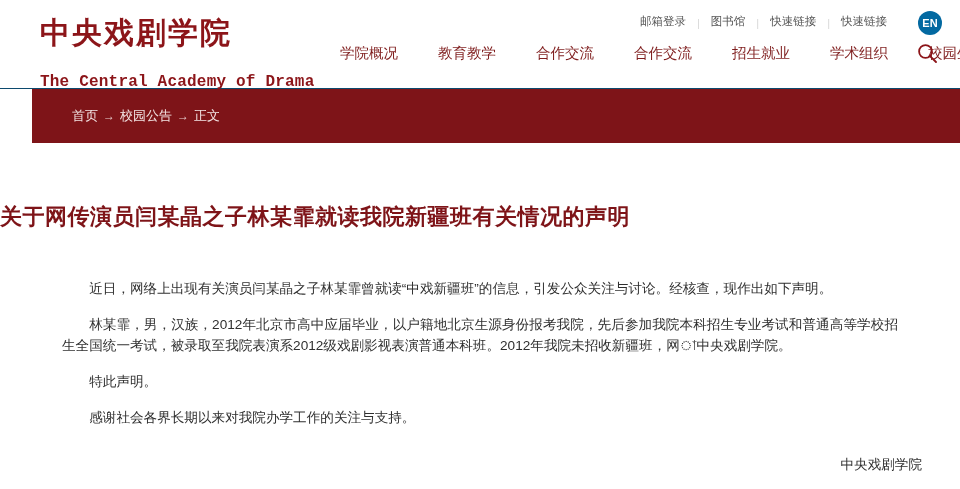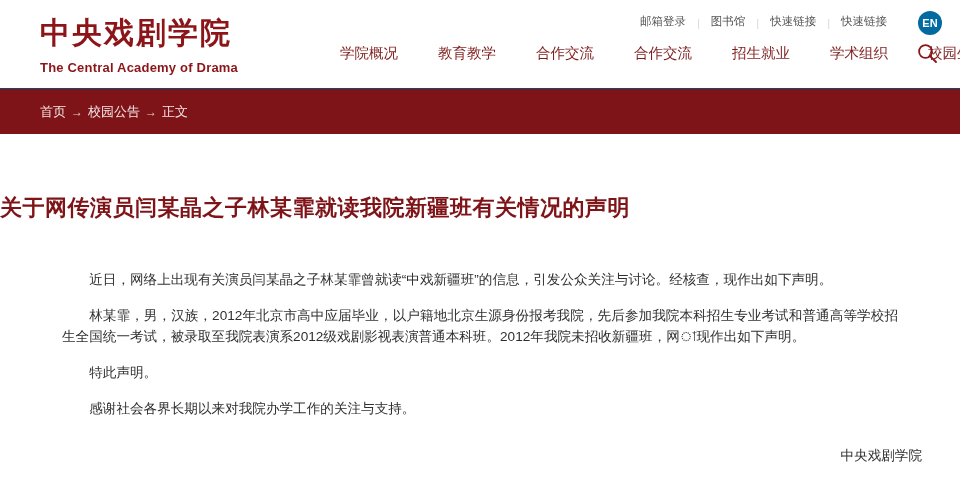--- a/index.html
+++ b/index.html
@@ -31,26 +31,26 @@
   .logo-cn {
     font-family: "Liberation Serif", serif;
     font-size: 30px;
     font-weight: bold;
     color: #8c1519;
     letter-spacing: 2px;
     line-height: 1.25;
     white-space: nowrap;
   }
   .logo-en {
-    font-family: Liberation Sans, sans-serif;
-    font-size: 13px;
+    font-family: Liberation Mono, monospace;
+    font-size: 16px;
     font-weight: bold;
     color: #8c1519;
     letter-spacing: 0.2px;
-    margin-top: 8px;
+    margin-top: 21px;
     white-space: nowrap;
   }
 
   .toplinks {
     position: absolute;
     right: 62px;
     top: 14px;
     display: flex;
     align-items: flex-end;
     gap: 0;
@@ -105,24 +105,25 @@
     right: 22px;
     top: 42px;
     width: 22px;
     height: 22px;
     cursor: pointer;
   }
   .search-btn svg { display: block; }
 
   
   .crumb-band {
-    height: 45px;
+    height: 54px;
     background: #7e1418;
     display: flex;
     align-items: center;
+    margin-left: 32px;
   }
   .crumb {
     margin-left: 40px;
     font-size: 13px;
     color: #f3e3e3;
     display: flex;
     align-items: center;
     gap: 5px;
   }
   .crumb a {
@@ -220,21 +221,21 @@
     <span>正文</span>
   </div>
 </div>
 
 <div class="article">
   <h1 class="art-title">关于网传演员闫某晶之子林某霏就读我院新疆班有关情况的声明</h1>
 
 
   <div class="art-body">
     <p>近日，网络上出现有关演员闫某晶之子林某霏曾就读“中戏新疆班”的信息，引发公众关注与讨论。经核查，现作出如下声明。</p>
-    <p>林某霏，男，汉族，2012年北京市高中应届毕业，以户籍地北京生源身份报考我院，先后参加我院本科招生专业考试和普通高等学校招生全国统一考试，被录取至我院表演系2012级戏剧影视表演普通本科班。2012年我院未招收新疆班，网া现作出如下声明。</p>
+    <p>林某霏，男，汉族，2012年北京市高中应届毕业，以户籍地北京生源身份报考我院，先后参加我院本科招生专业考试和普通高等学校招生全国统一考试，被录取至我院表演系2012级戏剧影视表演普通本科班。2012年我院未招收新疆班，网া中央戏剧学院。</p>
     <p>特此声明。</p>
     <p>感谢社会各界长期以来对我院办学工作的关注与支持。</p>
   </div>
 
   <div class="signature">
     <div>中央戏剧学院</div>
 
   </div>
 </div>
 

